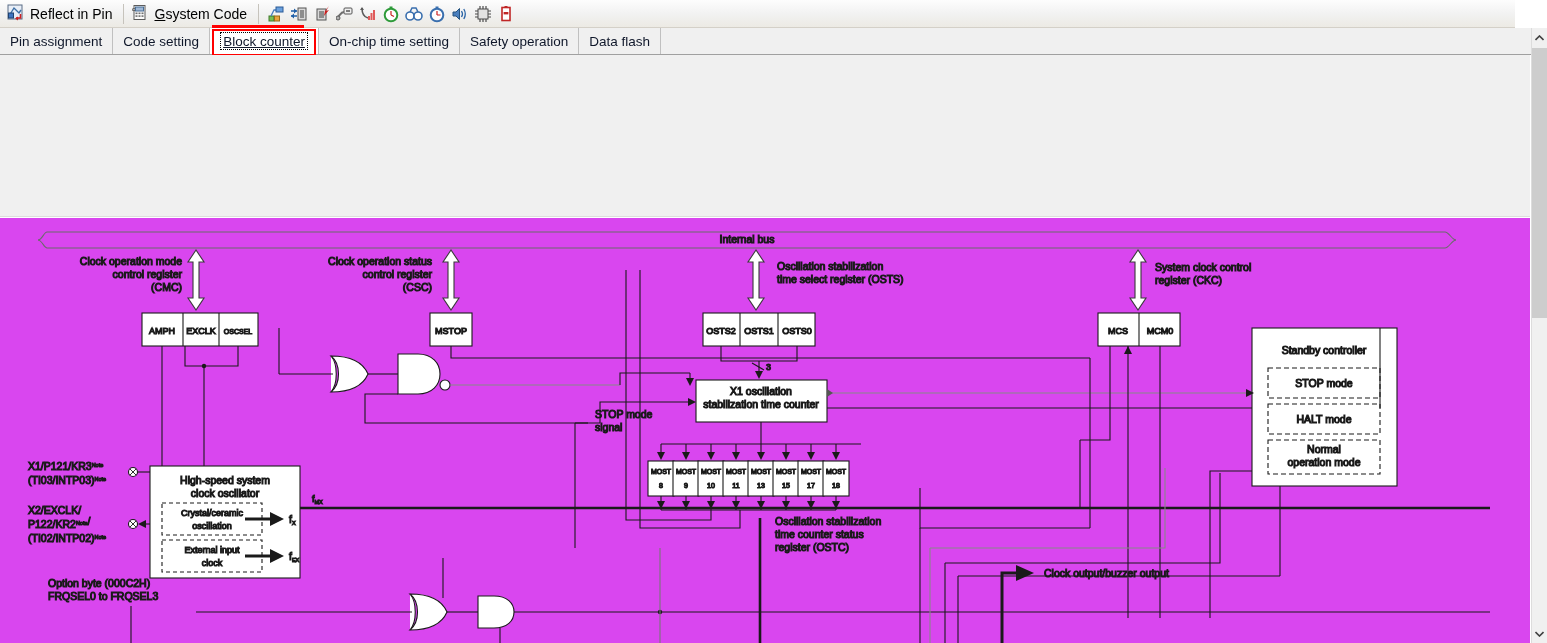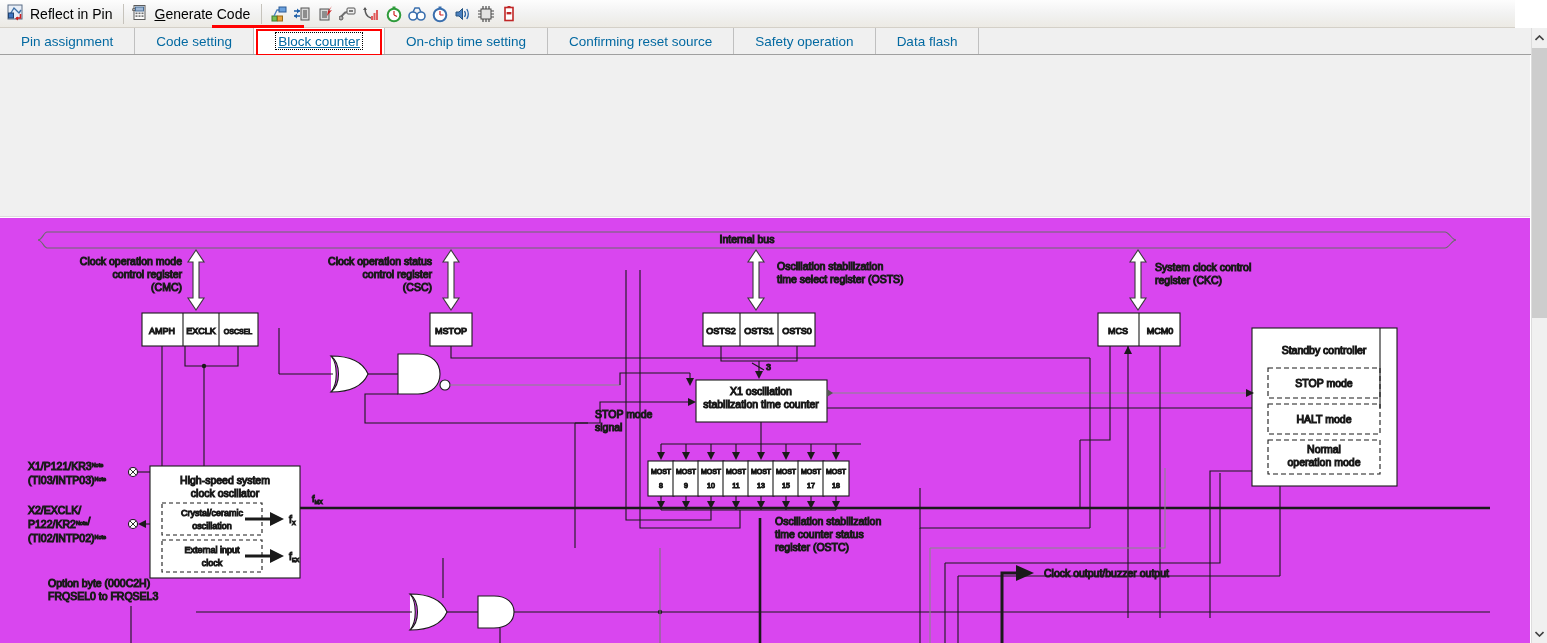--- a/index.html
+++ b/index.html
@@ -57,23 +57,23 @@
     background: #f0f0f0;
     border-bottom: 1px solid #a0a0a0;
     display: flex;
     align-items: stretch;
     font-size: 13.5px;
   }
   .tab {
     position: relative;
     display: flex;
     align-items: center;
-    padding: 0 21px;
+    padding: 0 10px;
     border-right: 1px solid #c0c0c0;
-    color: #0369a1;
+    color: #0f172a;
     background: #f0f0f0;
     cursor: default;
     white-space: nowrap;
   }
   .tab.selected { background: #ffffff; }
   .tab.selected .tab-text {
     border: 1px dotted #000;
     padding: 1px 2px 0 2px;
     text-decoration: underline;
   }
@@ -184,21 +184,21 @@
           <rect x="4.5" y="3" width="8" height="4" fill="#9fb8d6" stroke="#4a6e96"></rect>
           <rect x="4.5" y="8.5" width="2" height="1.6" fill="#6f6f6f"></rect>
           <rect x="7.5" y="8.5" width="2" height="1.6" fill="#6f6f6f"></rect>
           <rect x="10.5" y="8.5" width="2" height="1.6" fill="#6f6f6f"></rect>
           <rect x="4.5" y="11.3" width="2" height="1.6" fill="#6f6f6f"></rect>
           <rect x="7.5" y="11.3" width="2" height="1.6" fill="#6f6f6f"></rect>
           <rect x="10.5" y="11.3" width="2" height="1.6" fill="#6f6f6f"></rect>
           <text x="1" y="7" font-size="6" fill="#1553a8" font-family="Liberation Sans">c</text>
         </svg>
       </span>
-      <span class="tb-label"><span class="ul">G</span><span>enerate Code</span></span>
+      <span class="tb-label"><span class="ul">G</span><span>system Code</span></span>
     </div>
 
     <div class="tb-sep"></div>
 
     <div class="tb-icons">
 
       <span class="tb-ico">
         <svg width="18" height="18" viewBox="0 0 18 18">
           <rect x="2" y="11" width="5" height="5" fill="#79bd52" stroke="#3f7a2a"></rect>
           <rect x="7.5" y="11" width="5" height="5" fill="#e8a33d" stroke="#9a6a16"></rect>
@@ -300,23 +300,20 @@
         <span class="tab-text">Pin assignment</span>
       </div>
     <div class="tab">
         <span class="tab-text">Code setting</span>
       </div>
     <div class="tab selected">
         <span class="tab-text">Block counter</span>
       </div>
     <div class="tab">
         <span class="tab-text">On-chip time setting</span>
-      </div>
-    <div class="tab">
-        <span class="tab-text">Confirming reset source</span>
       </div>
     <div class="tab">
         <span class="tab-text">Safety operation</span>
       </div>
     <div class="tab">
         <span class="tab-text">Data flash</span>
       </div>
   </div>
 
   <div id="content">

